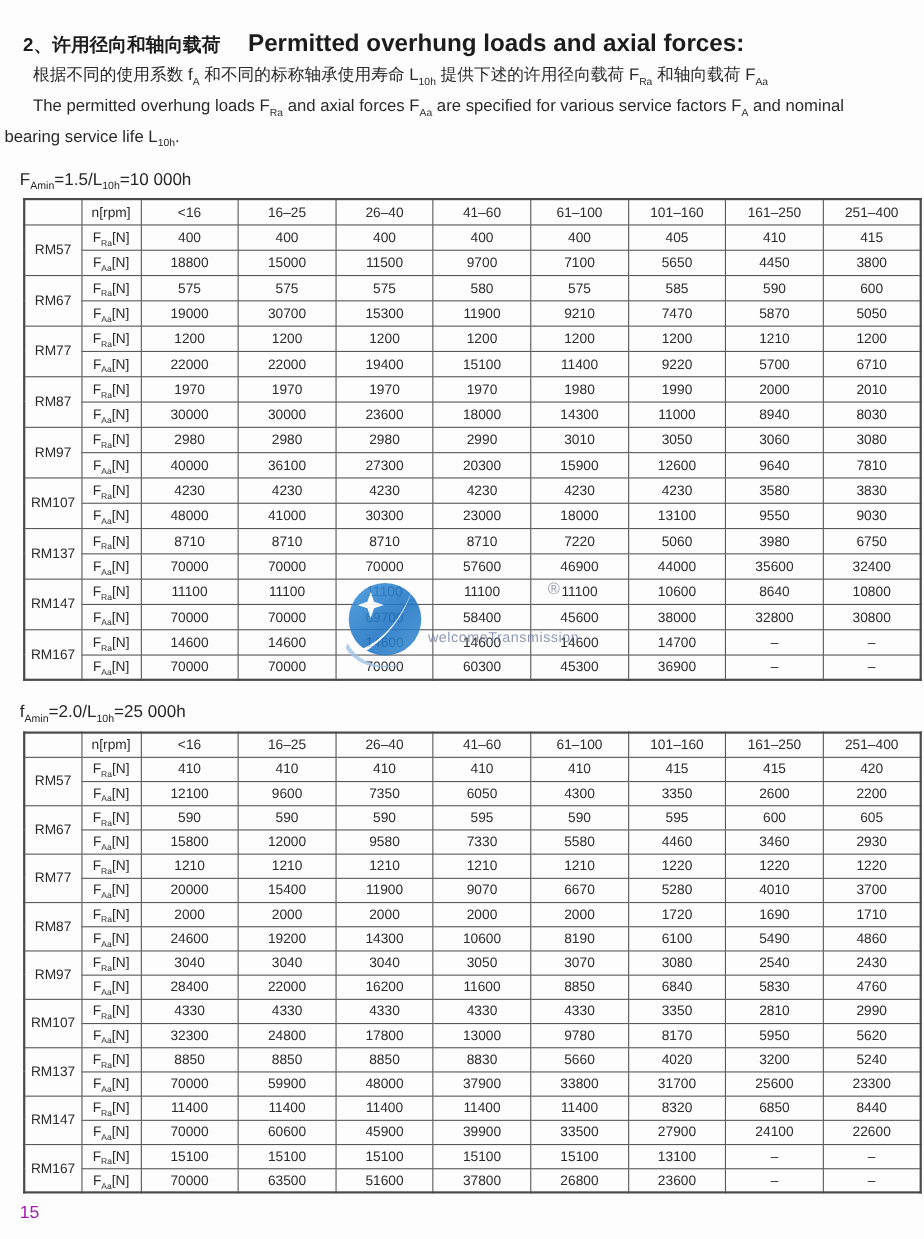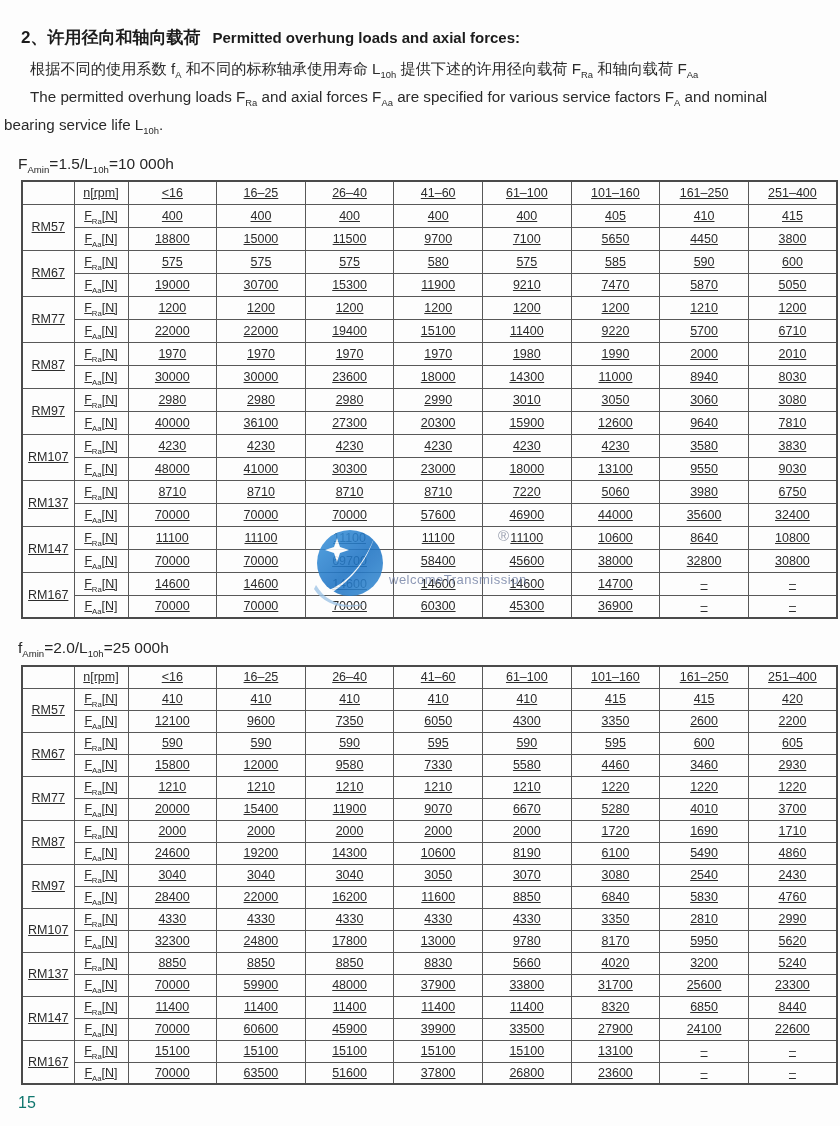--- a/index.html
+++ b/index.html
@@ -3,36 +3,36 @@
 <meta charset="utf-8">
 <style>
   html,body{margin:0;padding:0;}
   body{
     width:840px;height:1126px;position:relative;overflow:hidden;
     background:#fdfdfd;color:#2d2d2d;
     font-family:"Liberation Sans","DejaVu Sans",sans-serif;
   }
   sub{font-size:.62em;line-height:0;}
   .title{position:absolute;top:26px;left:21px;font-size:17px;font-weight:bold;color:#1c1c1c;white-space:nowrap;}
-  .title .en{margin-left:12px;font-size:15px;}
+  .title .en{margin-left:25px;font-size:22px;}
   .para{position:absolute;left:4px;width:806px;font-size:15.2px;line-height:28px;color:#2a2a2a;}
   #para-cn{top:55px;text-indent:26px;white-space:nowrap;}
   #para-en{top:83px;text-indent:26px;}
   .cond{position:absolute;left:18px;font-size:15.5px;color:#262626;white-space:nowrap;}
   #cond-0{top:155px;}
   #cond-1{top:639px;}
-  table{position:absolute;left:21px;width:817px;border-collapse:collapse;table-layout:fixed;border:2px solid #4a4a4a;background:transparent;text-decoration:underline;}
+  table{position:absolute;left:21px;width:817px;border-collapse:collapse;table-layout:fixed;border:2px solid #4a4a4a;background:transparent;}
   #table-0{top:180px;}
   #table-1{top:665px;}
   th,td{border:1px solid #585858;text-align:center;vertical-align:middle;
         font-size:12.5px;font-weight:normal;color:#2b2b2b;padding:0;overflow:hidden;white-space:nowrap;}
   #table-0 tr{height:23px;}
   #table-1 tr{height:22px;}
   td.model{font-size:12.5px;}
-  .pagenum{position:absolute;left:18px;top:1094px;font-size:16px;color:#0f766e;}
+  .pagenum{position:absolute;left:18px;top:1094px;font-size:16px;color:#a21caf;}
   
   .wm{position:absolute;left:314px;top:525px;width:215px;height:88px;opacity:.88;pointer-events:none;z-index:5;}
   .wm-logo{position:absolute;left:0;top:0;}
   .wm-cn{position:absolute;left:73px;top:8px;font-size:35px;font-weight:bold;letter-spacing:3px;
          color:rgba(122,126,140,.82);white-space:nowrap;}
   .wm-reg{position:absolute;left:184px;top:2px;font-size:15px;color:rgba(120,128,148,.85);}
   .wm-en{position:absolute;left:75px;top:47px;font-size:13px;letter-spacing:.5px;color:rgba(102,118,156,.85);white-space:nowrap;}
 </style>
 </head>
 <body>

